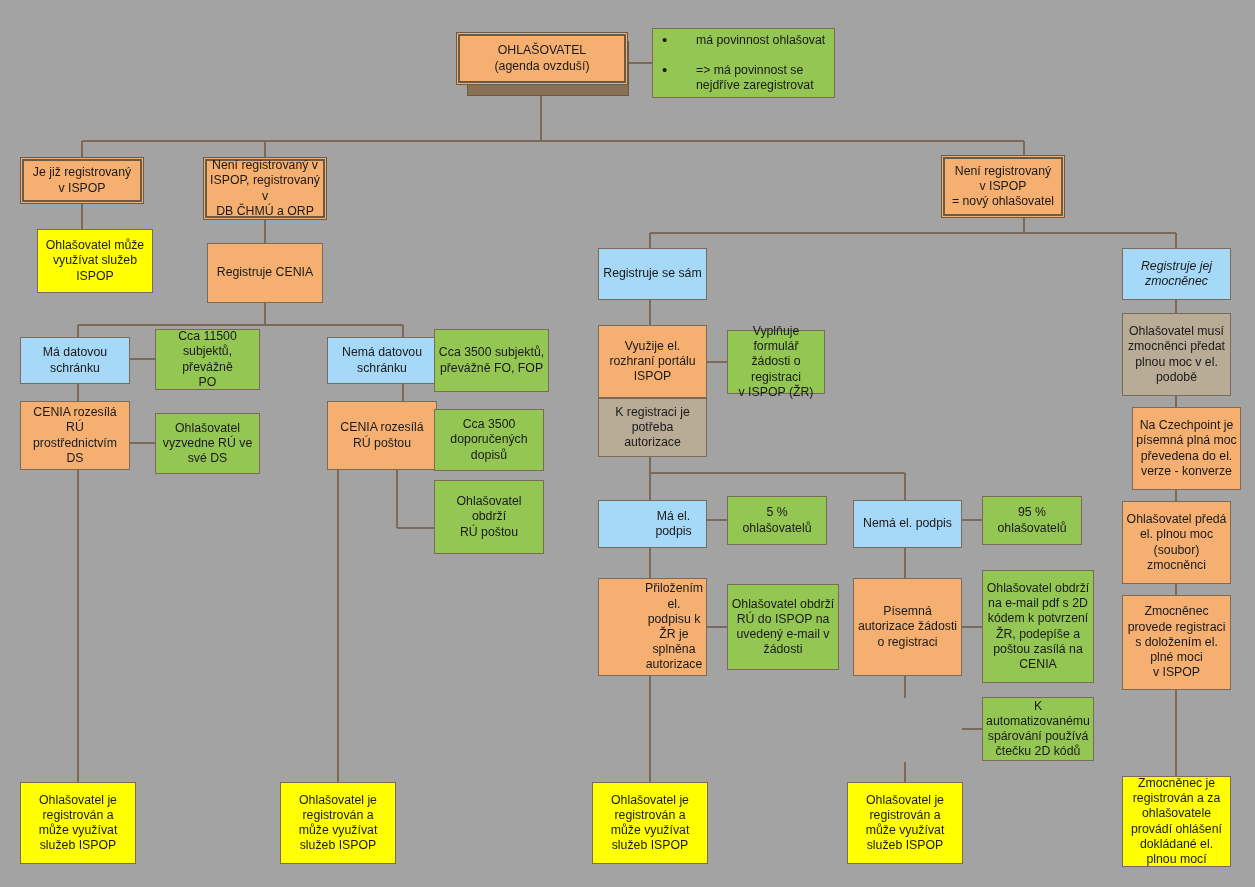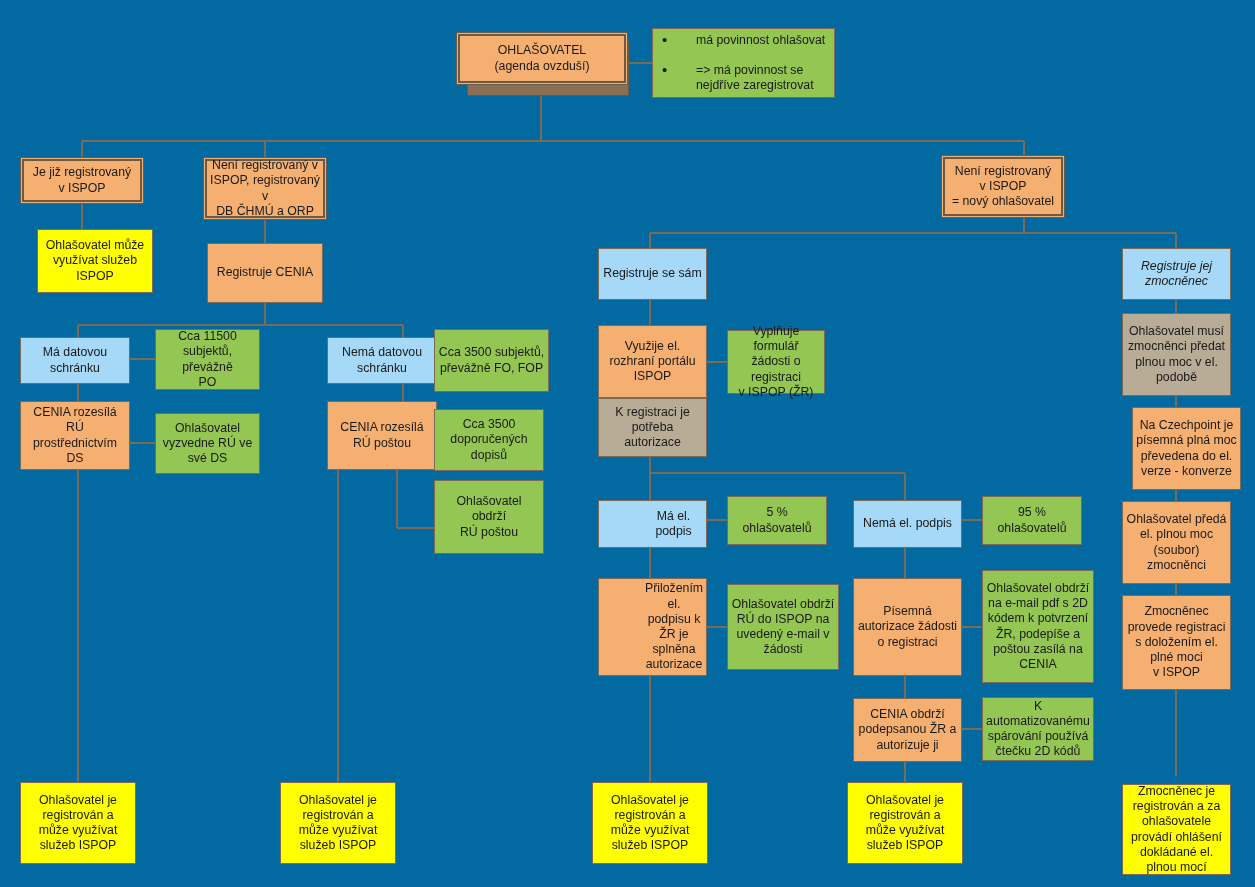--- a/index.html
+++ b/index.html
@@ -1,17 +1,17 @@
 <!DOCTYPE html>
 <html><head>
 <meta charset="utf-8">
 <style>
   html,body{margin:0;padding:0;background:#ffffff;}
   body{font-family:"Liberation Sans","DejaVu Sans",sans-serif;}
-  #canvas{position:relative;width:1255px;height:887px;overflow:hidden;background:#0369a1;}
+  #canvas{position:relative;width:1255px;height:887px;overflow:hidden;background:#a3a3a3;}
   svg.links{position:absolute;left:0;top:0;width:1255px;height:887px;pointer-events:none;}
   .node{
     position:absolute;
     box-sizing:border-box;
     display:flex;align-items:center;justify-content:center;
     text-align:center;
     border:1px solid #7a6a57;
     color:#1a1a1a;
     font-size:12.3px;
     line-height:15.2px;
@@ -197,23 +197,20 @@
 ohlašovatelů</div>
   <div class="node orange" style="left:853px;top:578px;width:109px;height:98px;">Písemná
 autorizace žádosti
 o registraci</div>
   <div class="node green" style="left:982px;top:570px;width:112px;height:113px;">Ohlašovatel obdrží
 na e-mail pdf s 2D
 kódem k potvrzení
 ŽR, podepíše a
 poštou zasílá na
 CENIA</div>
-  <div class="node orange" style="left:853px;top:698px;width:109px;height:64px;">CENIA obdrží
-podepsanou ŽR a
-autorizuje ji</div>
   <div class="node green" style="left:982px;top:697px;width:112px;height:64px;">K automatizovanému
 spárování používá
 čtečku 2D kódů</div>
 
   <div class="node blue" style="left:1122px;top:248px;width:109px;height:52px;font-style:italic;">Registruje jej
 zmocněnec</div>
   <div class="node grey" style="left:1122px;top:313px;width:109px;height:83px;">Ohlašovatel musí
 zmocněnci předat
 plnou moc v el.
 podobě</div>
@@ -223,21 +220,21 @@
 verze - konverze</div>
   <div class="node orange" style="left:1122px;top:501px;width:109px;height:83px;">Ohlašovatel předá
 el. plnou moc
 (soubor)
 zmocněnci</div>
   <div class="node orange" style="left:1122px;top:595px;width:109px;height:95px;">Zmocněnec
 provede registraci
 s doložením el.
 plné moci
 v ISPOP</div>
-  <div class="node yellow" style="left:1122px;top:776px;width:109px;height:91px;margin-top:8px;">Zmocněnec je
+  <div class="node yellow" style="left:1122px;top:776px;width:109px;height:91px;">Zmocněnec je
 registrován a za
 ohlašovatele
 provádí ohlášení
 dokládané el.
 plnou mocí</div>
 
   <div class="node yellow" style="left:20px;top:782px;width:116px;height:82px;">Ohlašovatel je
 registrován a
 může využívat
 služeb ISPOP</div>

